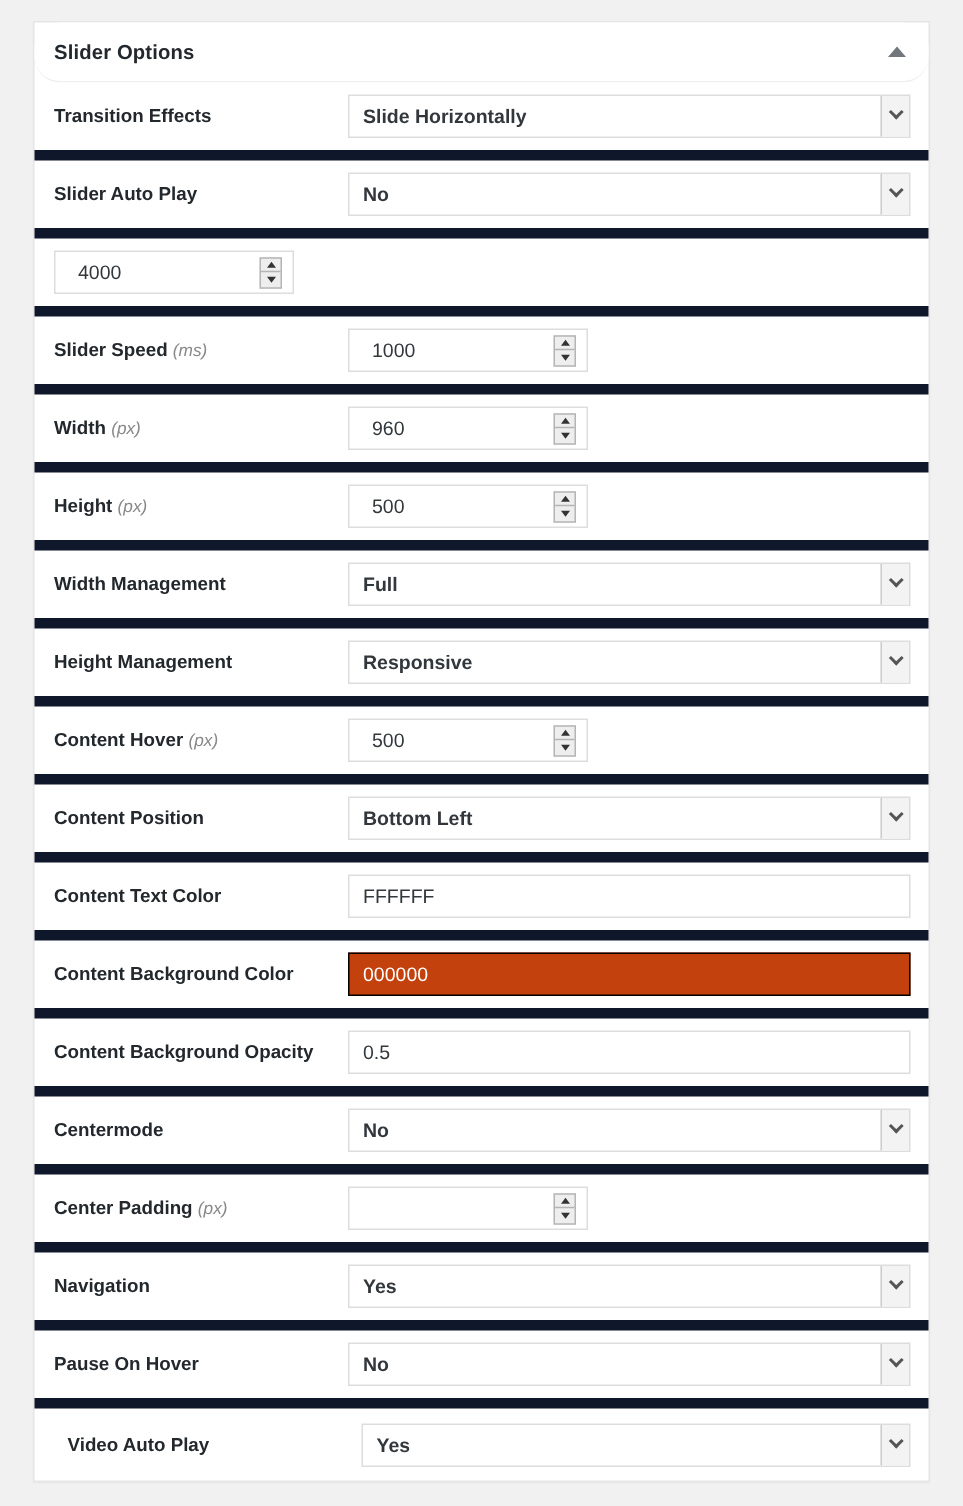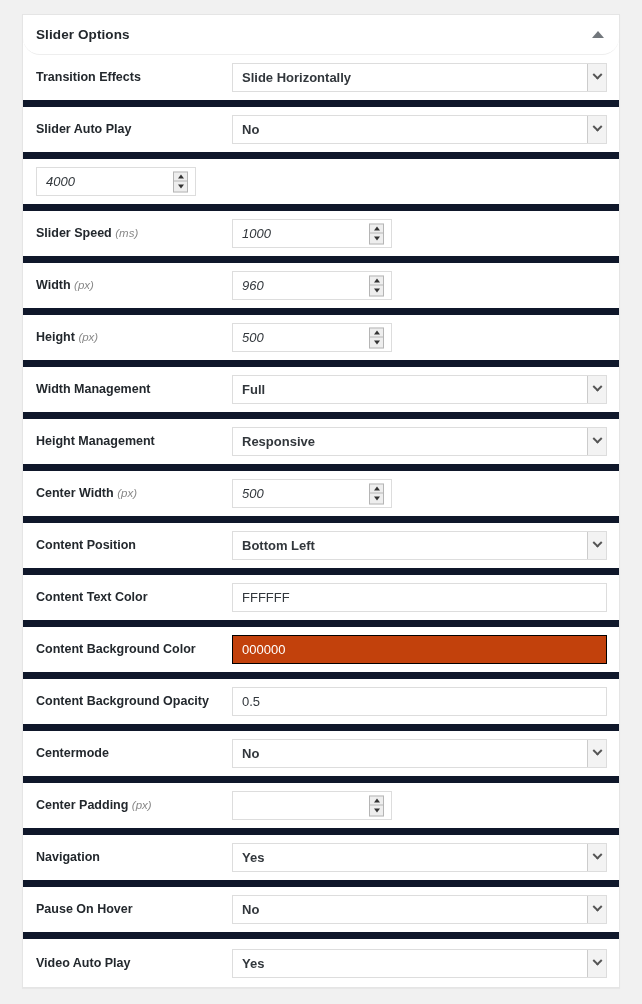--- a/index.html
+++ b/index.html
@@ -42,21 +42,21 @@
     border-bottom: 7px solid #72777c;
     margin-right: 3px;
   }
   .row {
     display: flex;
     align-items: center;
     min-height: 48px;
     border-bottom: 7px solid #0f172a;
     padding: 8px 12px 8px 13px;
   }
-  .row:last-child { border-bottom: none; }
+  .row:last-child { border-bottom: none; margin-left: 9px; }
   .row-label {
     width: 196px;
     flex: 0 0 196px;
     font-size: 12.5px;
     font-weight: bold;
     color: #23282d;
     line-height: 1.45;
     padding-right: 8px;
   }
   .unit {
@@ -128,23 +128,22 @@
   .number {
     position: relative;
     width: 160px;
     height: 29px;
     background: #ffffff;
     border: 1px solid #dddddd;
     display: flex;
     align-items: center;
     font-size: 13px;
     color: #32373c;
-    padding-left: 9px;
+    padding-left: 15px;
     cursor: text;
-    font-style: italic;
   }
   .spinner {
     position: absolute;
     right: 7px; top: 50%;
     transform: translateY(-50%);
     width: 15px; height: 21px;
     display: flex;
     flex-direction: column;
     border: 1px solid #b5b5b5;
     background: #eeeeee;
@@ -270,21 +269,21 @@
         <div class="row-field">
           <div class="select">
             <span class="select-value">Responsive</span>
             <span class="select-arrow">
               <span class="chev"></span>
             </span>
           </div>
         </div>
       </div>
       <div class="row">
-        <div class="row-label"><span>Center Width</span> <span class="unit">(px)</span></div>
+        <div class="row-label"><span>Content Hover</span> <span class="unit">(px)</span></div>
         <div class="row-field">
           <div class="number">500<span class="spinner">
               <span class="spin-btn up">
                 <span class="tri-up"></span>
               </span>
               <span class="spin-btn down">
                 <span class="tri-down"></span>
               </span>
             </span></div>
         </div>

